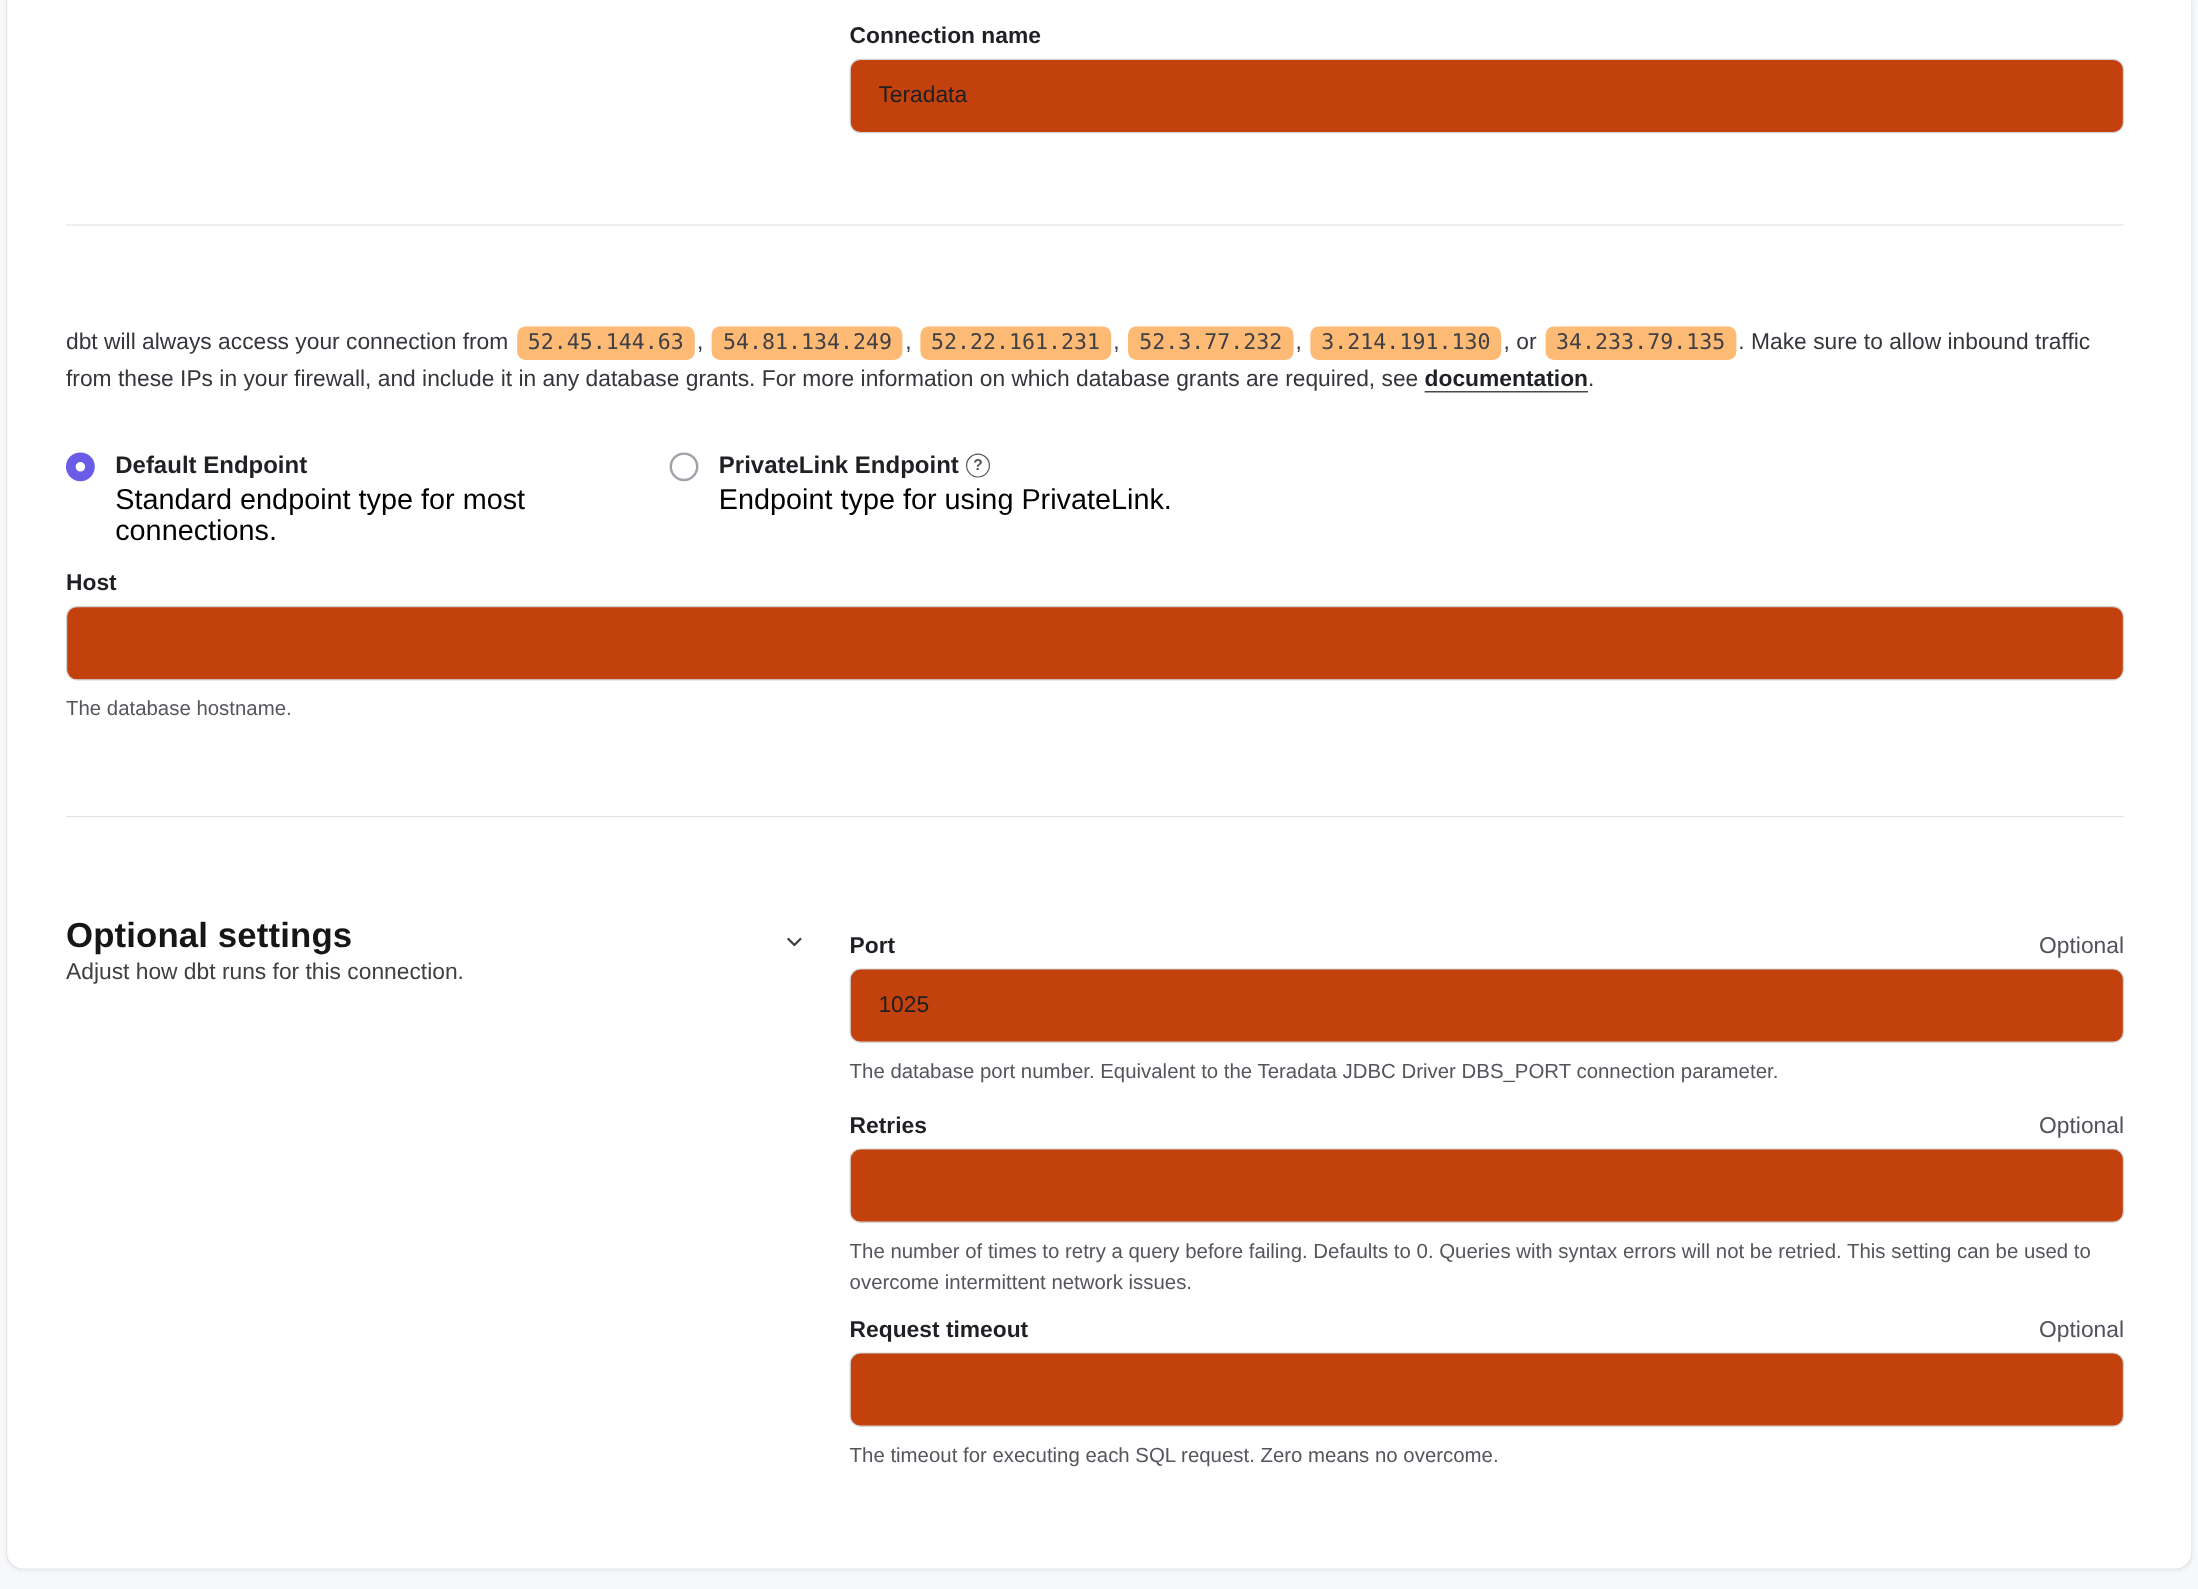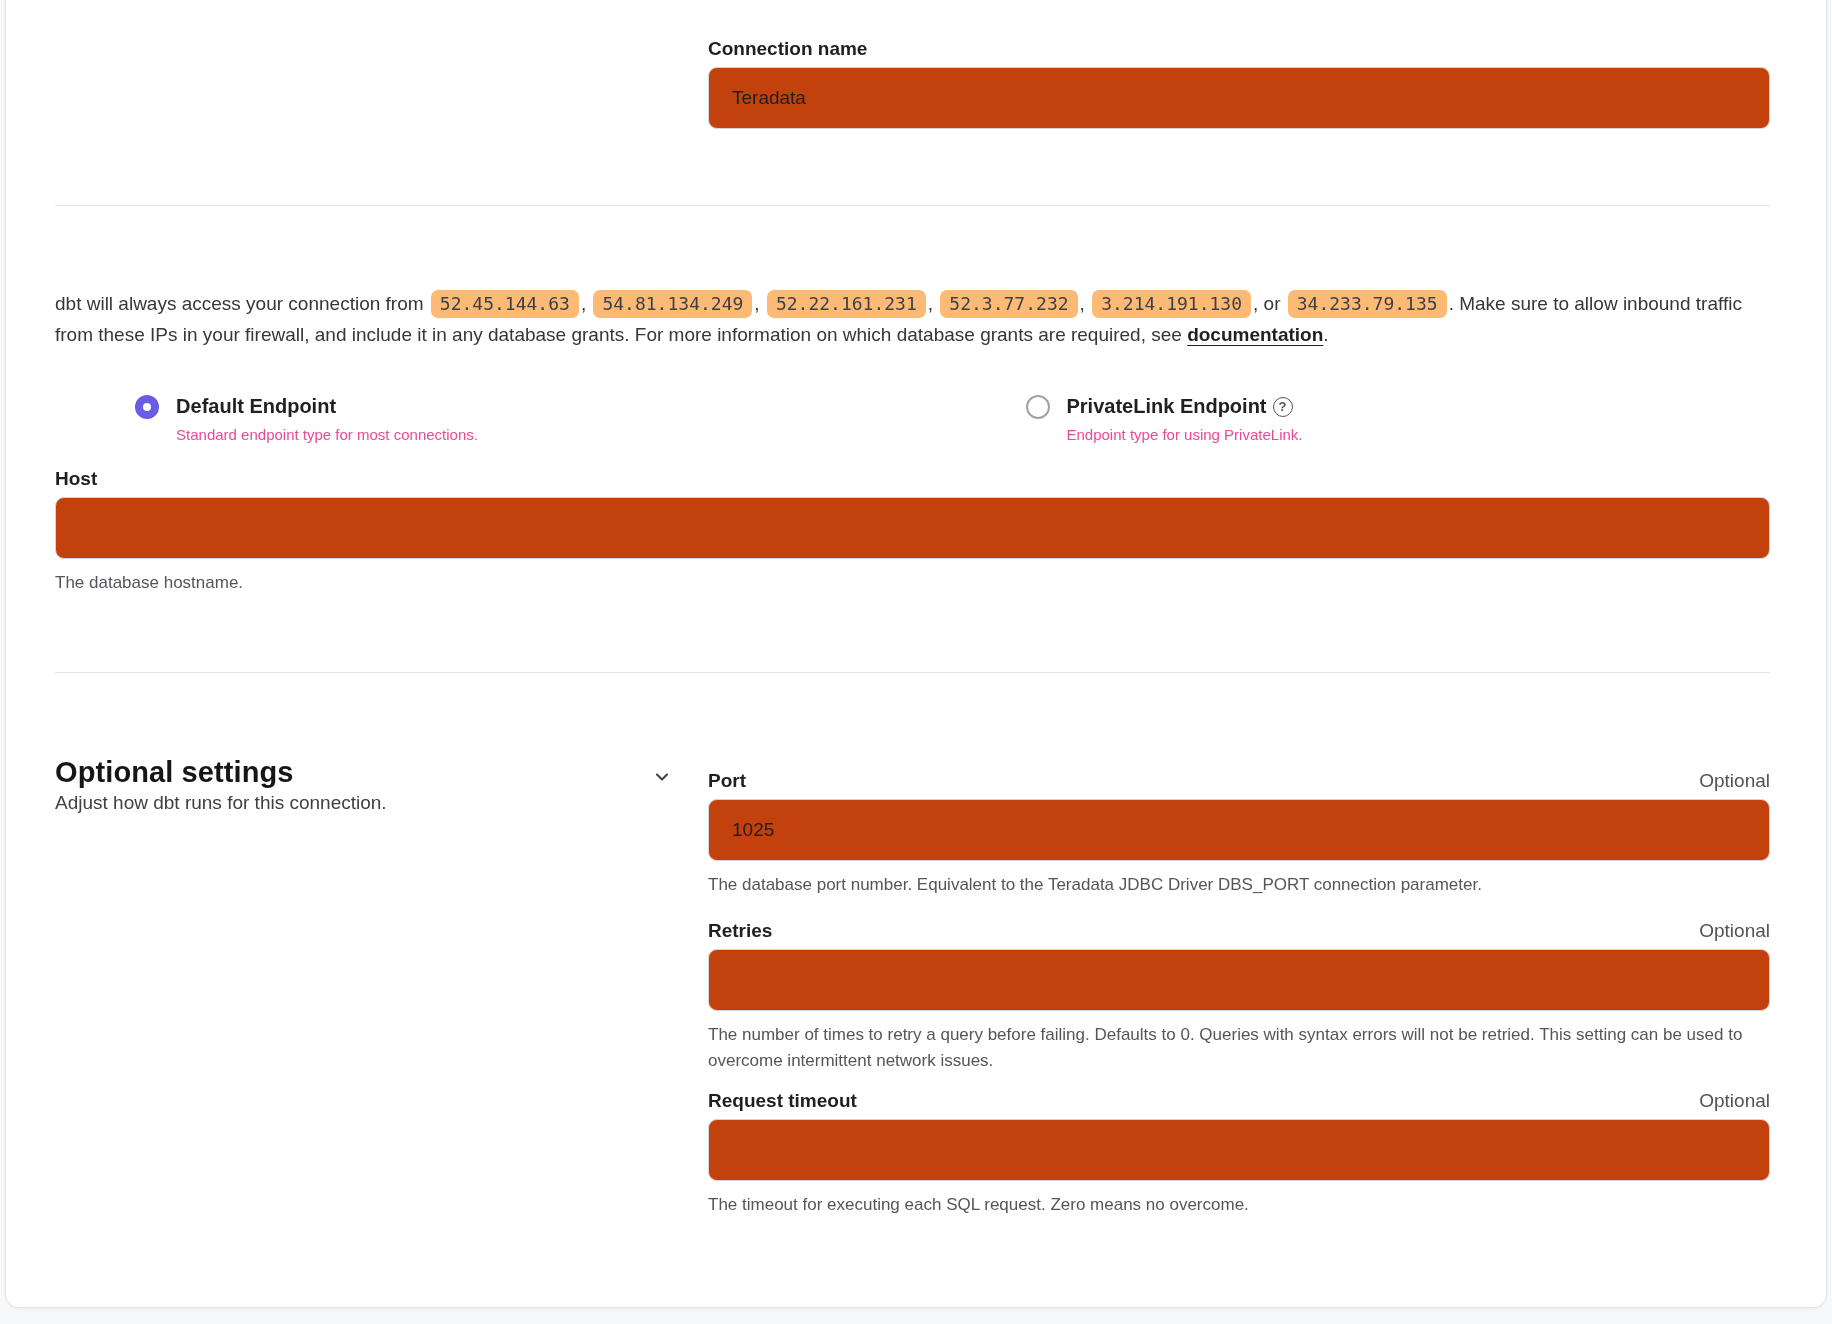--- a/index.html
+++ b/index.html
@@ -15,21 +15,21 @@
     width: 1822px;
     height: 1308px;
     background: #ffffff;
     border: 1px solid #e6e6ea;
     border-top: none;
     border-radius: 0 0 14px 14px;
     box-shadow: 0 1px 3px rgba(16,24,40,.06);
     overflow: hidden;
   }
 
-  .row1 { padding: 38px 56px 0 49px; display: flex; }
+  .row1 { padding: 20px 56px 0 49px; display: flex; }
   .col-spacer { width: 653px; flex: none; }
   .col-right { flex: 1; min-width: 0; }
 
   .field-label {
     display: block;
     font-size: 19px; line-height: 22px;
     font-weight: 600; color: #1f1f24;
     margin-bottom: 7px;
   }
   .text-input {
@@ -87,42 +87,42 @@
     white-space: nowrap;
   }
   .doc-link {
     color: #1f1f24;
     font-weight: 600;
     text-decoration: underline;
     text-underline-offset: 4px;
   }
 
   .endpoint-options { display: flex; margin-top: 44px; }
-  .endpoint-option { display: flex; align-items: flex-start; gap: 17px; justify-content: center; }
+  .endpoint-option { display: flex; align-items: flex-start; gap: 17px; }
   .endpoint-option.first { width: 503px; flex: none; }
   .endpoint-option.second { flex: 1; }
   .radio-dot {
     width: 24px; height: 24px;
     border-radius: 50%;
     border: 2px solid #a1a1aa;
     background: #fff;
     flex: none;
     margin-top: 1px;
     cursor: pointer;
   }
   .radio-dot.checked {
     border: 8px solid #6b5ce7;
   }
   .endpoint-label {
     font-size: 20px; line-height: 25px;
     font-weight: 600; color: #1f1f24;
   }
   .endpoint-desc {
-    font-size: 15px; line-height: 26px;
-    color: #ec4899;
+    font-size: 24px; line-height: 26px;
+    color: #000000;
     margin-top: 3px;
   }
   .help-circle-icon {
     display: inline-flex; align-items: center; justify-content: center;
     width: 20px; height: 20px;
     border: 1.5px solid #55555c; border-radius: 50%;
     font-size: 13px; font-weight: 600; color: #55555c;
     vertical-align: 2px; margin-left: 6px;
     cursor: pointer;
   }

